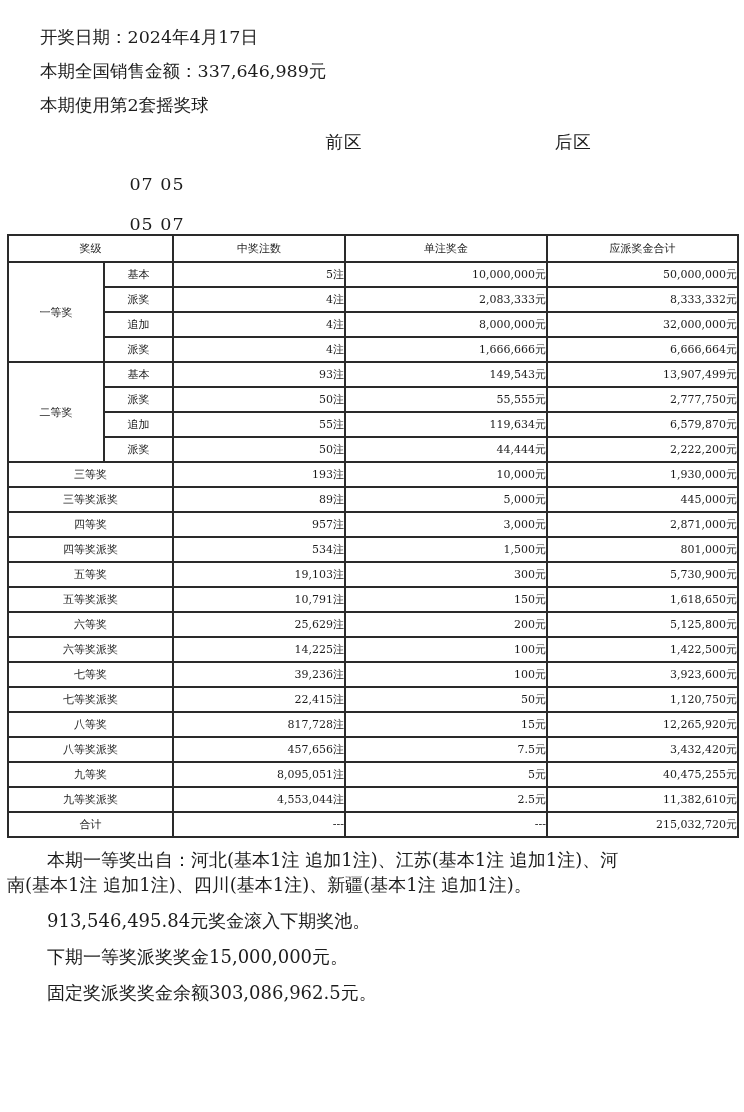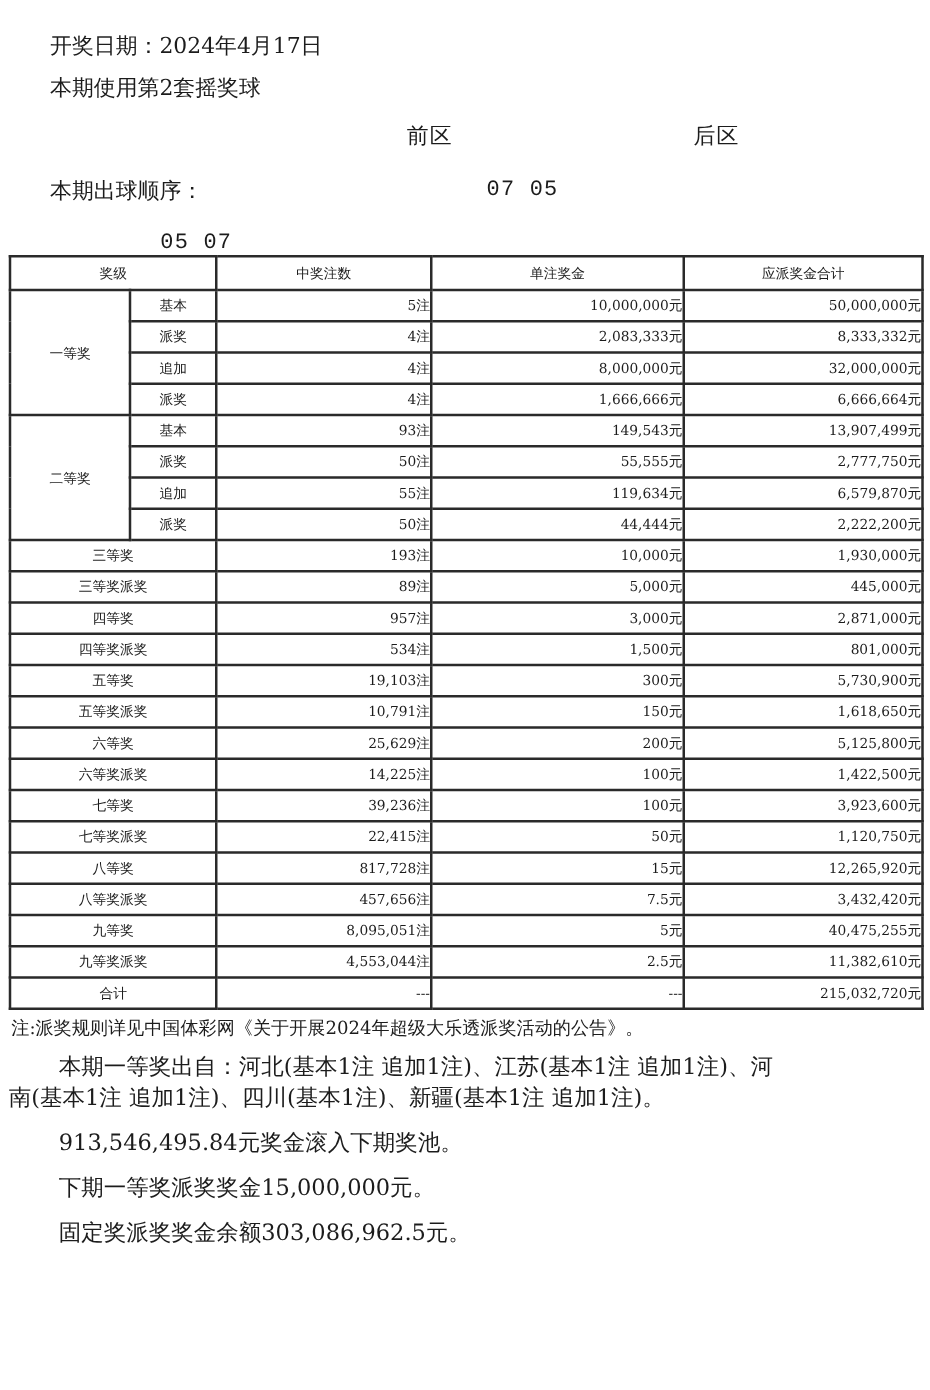--- a/index.html
+++ b/index.html
@@ -15,21 +15,21 @@
 
   
   .info-line {
     margin: 0 0 0 33px;
     font-size: 17.5px;
     line-height: 34px;
     white-space: nowrap;
   }
 
   
-  .zone-row, .draw-row { display: flex; align-items: center; font-size: 17.5px; font-family: Liberation Mono, monospace; }
+  .zone-row, .draw-row { display: flex; align-items: flex-end; font-size: 17.5px; }
   .zone-row { margin-top: 8px; }
   .draw-row { margin-top: 20px; }
   .col-label { width: 261px; padding-left: 33px; white-space: nowrap; }
   .col-front { width: 180px; text-align: center; white-space: nowrap; letter-spacing: 1px; }
   .col-gap { width: 100px; }
   .col-back { width: 100px; text-align: center; white-space: nowrap; letter-spacing: 1px; }
 
   
   .table-title {
     text-align: center;
@@ -69,31 +69,31 @@
     text-indent: 40px;
   }
   .para.multi { margin-top: 9px; }
 </style>
 </head>
 <body>
 
 <div class="page">
 
   <p class="info-line">开奖日期：2024年4月17日</p>
+  <p class="info-line">本期全国销售金额：337,646,989元</p>
   <p class="info-line">本期使用第2套摇奖球</p>
 
   <div class="zone-row">
     <div class="col-label"></div>
     <div class="col-front">前区</div>
     <div class="col-gap"></div>
     <div class="col-back">后区</div>
   </div>
 
   <div class="draw-row">
-    <div class="col-label">本期出球顺序：</div>
     <div class="col-gap"></div>
     <div class="col-back">07 05</div>
   </div>
 
   <div class="draw-row">
     <div class="col-gap"></div>
     <div class="col-back">05 07</div>
   </div>
 
 
@@ -252,20 +252,19 @@
 
     <tr>
       <td class="c" colspan="2">合计</td>
       <td class="r">---</td>
       <td class="r">---</td>
       <td class="r">215,032,720元</td>
     </tr>
   </tbody>
     </table>
 
-  <p class="note">注:派奖规则详见中国体彩网《关于开展2024年超级大乐透派奖活动的公告》。</p>
 
   <p class="para multi">本期一等奖出自：河北(基本1注 追加1注)、江苏(基本1注 追加1注)、河南(基本1注 追加1注)、四川(基本1注)、新疆(基本1注 追加1注)。</p>
   <p class="para">913,546,495.84元奖金滚入下期奖池。</p>
   <p class="para">下期一等奖派奖奖金15,000,000元。</p>
   <p class="para">固定奖派奖奖金余额303,086,962.5元。</p>
 
 </div>
 
 </body></html>

